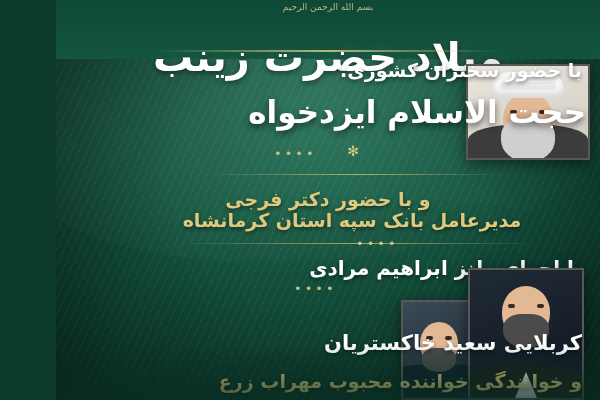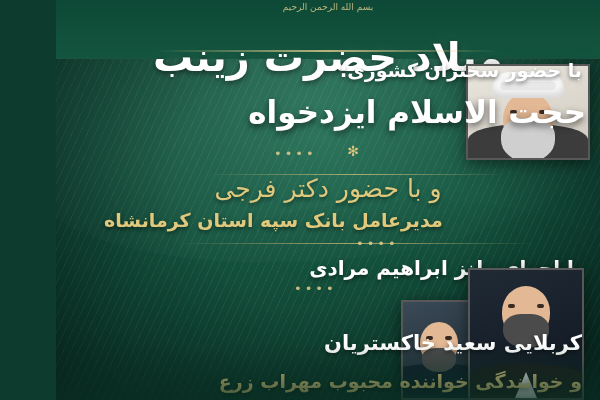--- a/index.html
+++ b/index.html
@@ -126,31 +126,31 @@
   .speaker-name {
     top: 92px;
     right: 14px;
     font-size: 31px;
     font-weight: bold;
     letter-spacing: 1px;
     text-shadow: 0 3px 7px rgba(0,0,0,0.6);
   }
 
   .guest-line {
-    top: 173px;
+    top: 187px;
     right: 0; left: 0;
     text-align: center;
-    font-size: 25px;
-    font-weight: normal;
+    font-size: 19px;
+    font-weight: bold;
     text-shadow: 0 2px 4px rgba(0,0,0,0.5);
   }
   .guest-role {
     top: 208px;
     right: 0; left: 0;
-    text-align: left;
+    text-align: center;
     font-size: 19px;
     font-weight: bold;
     text-shadow: 0 2px 4px rgba(0,0,0,0.5);
     padding-left: 48px;
   }
 
   .perf-line {
     top: 255px;
     right: 18px;
     font-size: 20px;

